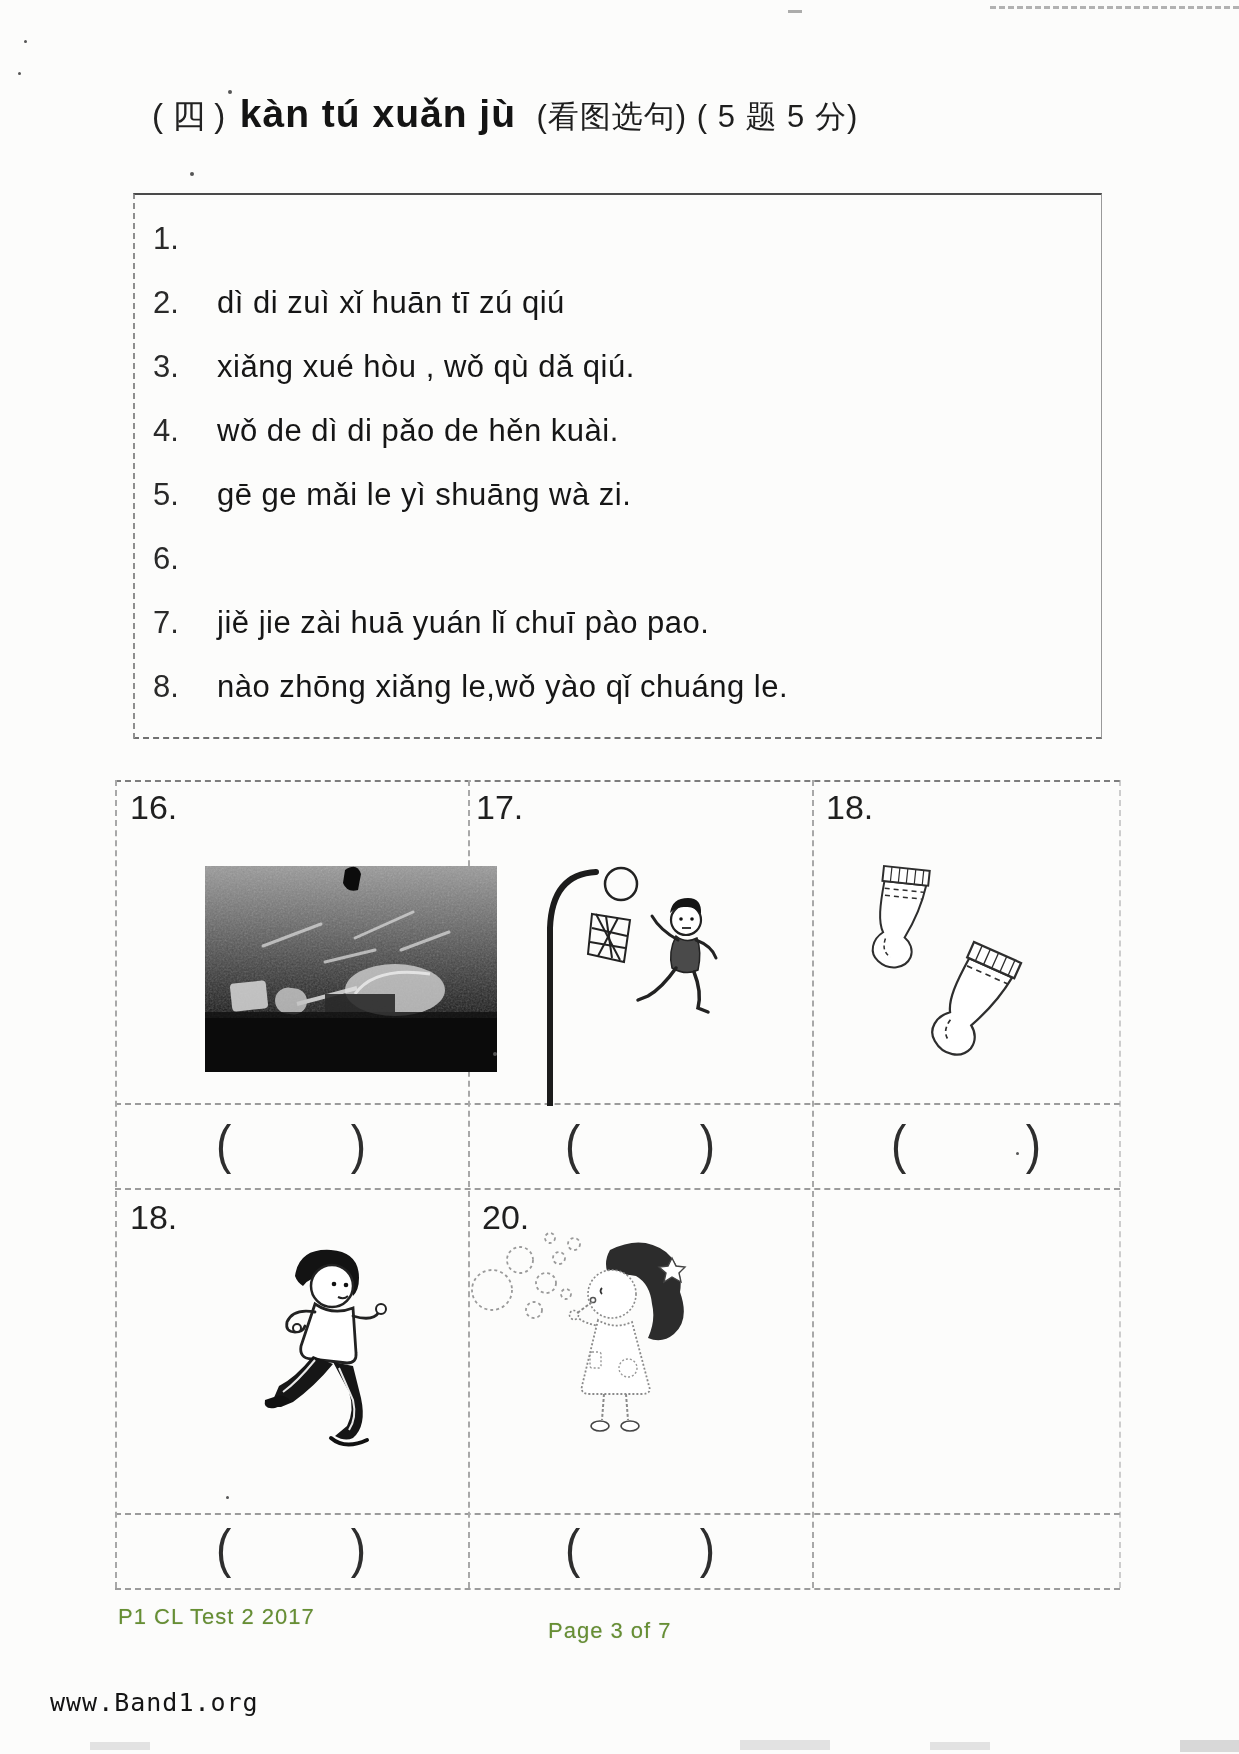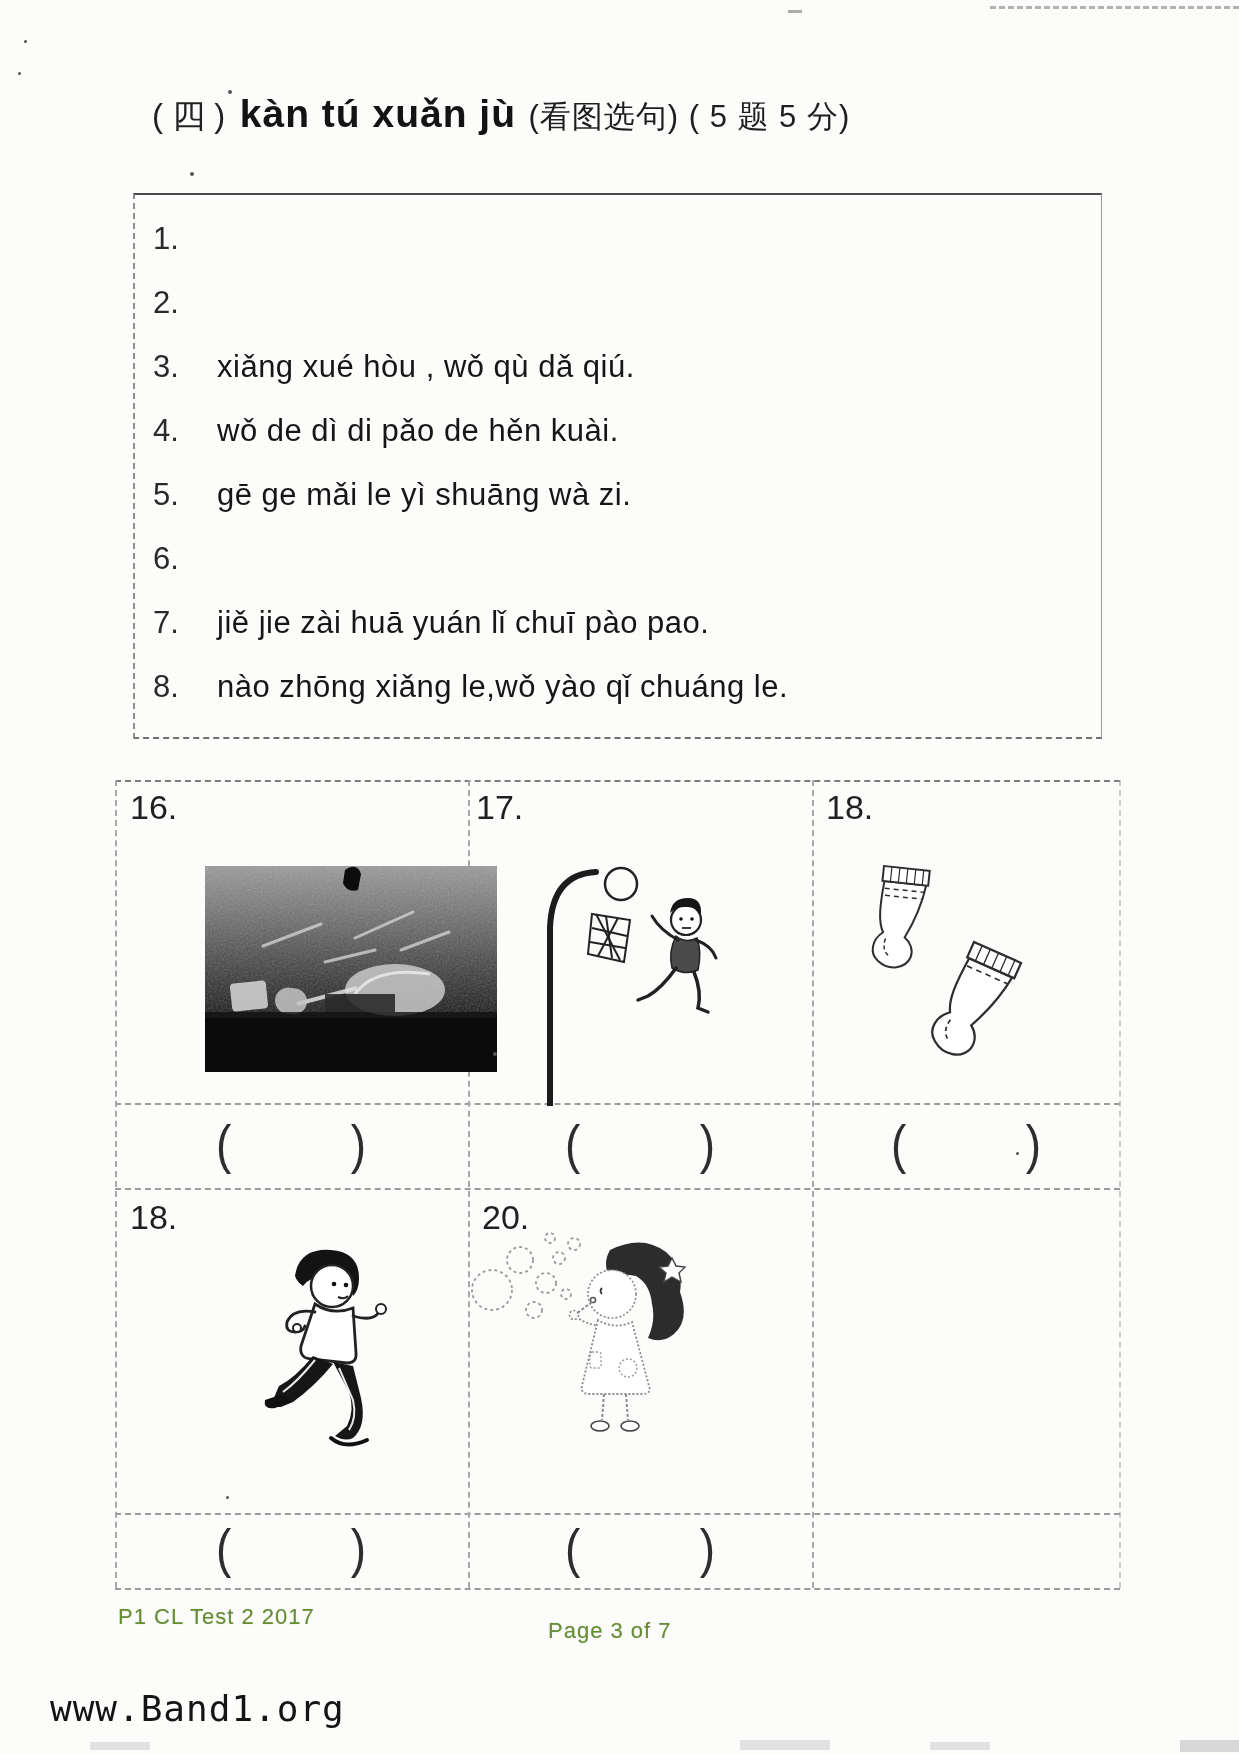--- a/index.html
+++ b/index.html
@@ -5,21 +5,21 @@
   html,body{margin:0;padding:0;background:#ffffff;}
   .page{
     position:relative;width:1239px;height:1754px;
     background:#fcfcfb;overflow:hidden;
     font-family:"Liberation Sans","DejaVu Sans",sans-serif;
     color:#1b1b1b;
   }
   
   .title{position:absolute;left:152px;top:92px;white-space:nowrap;}
   .title .t1{font-size:33px;color:#222;vertical-align:baseline;}
-  .title .t2{font-size:39px;font-weight:600;letter-spacing:1px;color:#141414;margin:0 8px 0 10px;}
+  .title .t2{font-size:39px;font-weight:600;letter-spacing:1px;color:#141414;margin:0 16px 0 10px;}
   .title .t3{font-size:31px;color:#1e1e1e;letter-spacing:1px;}
   
   .sbox{
     position:absolute;left:133px;top:193px;width:969px;height:546px;
     border-top:2px solid #4a4a4a;
     border-right:1px solid #9a9a9a;
     border-bottom:2px dashed #707070;
     border-left:2px dashed #8e8e8e;
     box-sizing:border-box;padding-top:12px;
   }
@@ -39,21 +39,21 @@
   
   .footer-left,.footer-center{
     position:absolute;font-size:22px;color:#4d7c0f;opacity:.85;
     letter-spacing:1px;text-shadow:0 0 1px #a8b2aa;
   }
   .footer-left{left:118px;top:1604px;}
   .footer-center{left:548px;top:1606px;margin-top:12px;}
   .watermark{
     position:absolute;left:50px;top:1688px;
     font-family:"DejaVu Sans Mono","Liberation Mono",monospace;
-    font-size:36px;color:#141414;letter-spacing:1px;
+    font-size:25px;color:#141414;letter-spacing:1px;
   }
   
   .dot{position:absolute;background:#555;border-radius:50%;}
   .dash{position:absolute;height:0;}
   .smudge{position:absolute;background:#e2e2e2;}
 </style>
 </head>
 <body>
 
 <div class="page">
@@ -63,20 +63,21 @@
     <span class="t2">kàn tú xuǎn jù</span>
     <span class="t3">(看图选句) ( 5 题 5 分)</span>
   </div>
 
   <div class="sbox">
     <div class="srow">
       <span class="snum">1.</span>
     </div>
     <div class="srow">
       <span class="snum">2.</span>
+      <span class="stext">dì di zuì xǐ huān tī zú qiú</span>
     </div>
     <div class="srow">
       <span class="snum">3.</span>
       <span class="stext">xiǎng xué hòu , wǒ qù dǎ qiú.</span>
     </div>
     <div class="srow">
       <span class="snum">4.</span>
       <span class="stext">wǒ de dì di pǎo de hěn kuài.</span>
     </div>
     <div class="srow">

